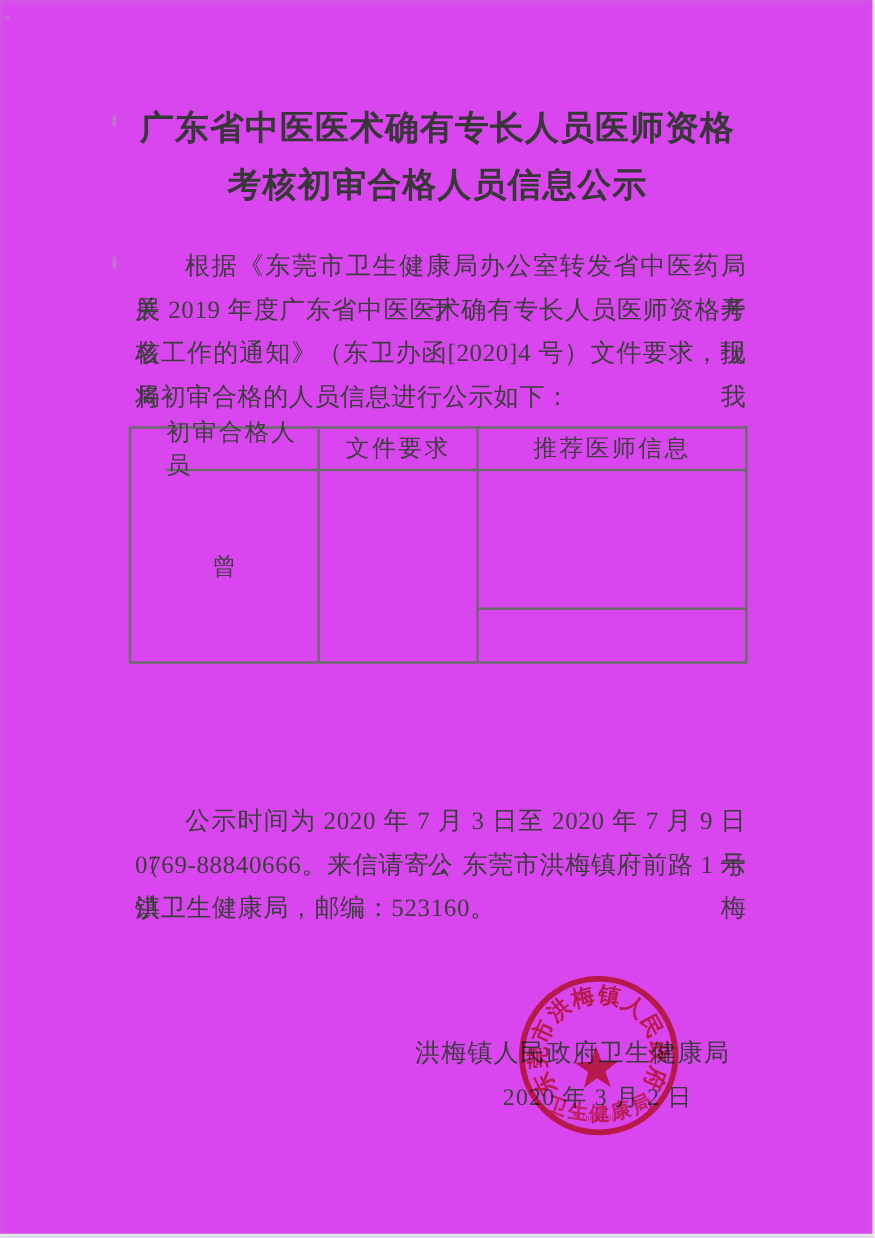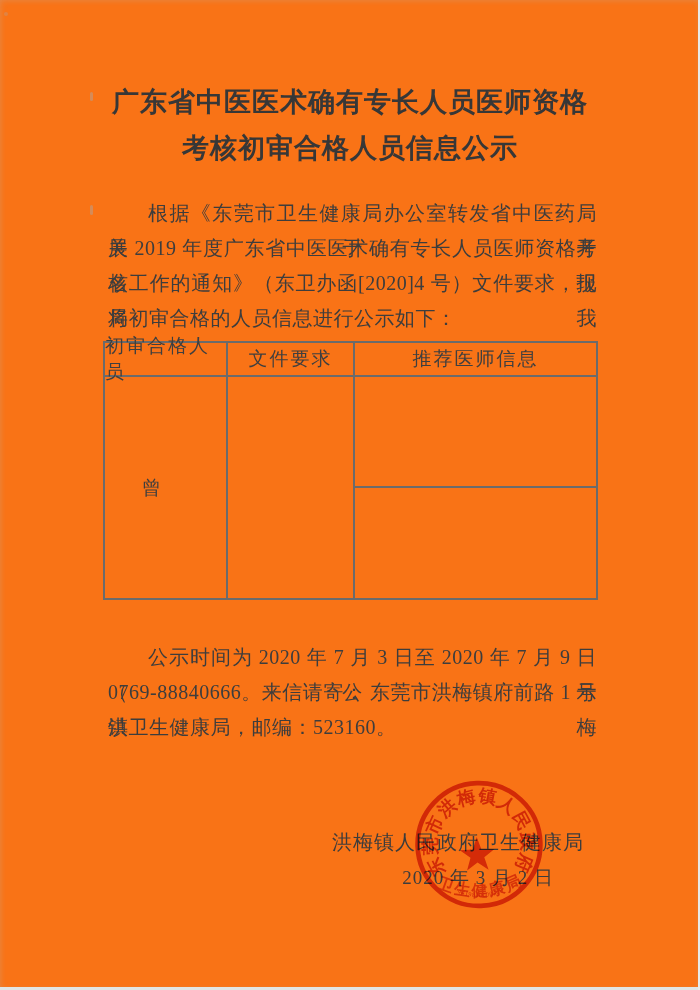--- a/index.html
+++ b/index.html
@@ -1,36 +1,36 @@
 <!DOCTYPE html>
 <html><head>
 <meta charset="utf-8">
 <style>
   html,body { margin:0; padding:0; background:#ffffff; }
   .page {
     position:relative; width:700px; height:990px;
-    background:#f97316; overflow:hidden;
+    background:#d946ef; overflow:hidden;
     font-family:"Liberation Serif","DejaVu Serif",serif;
     color:#3e3e3e;
     box-shadow: inset 0 0 6px rgba(180,185,185,.35);
   }
   .title { position:absolute; left:0; width:700px; text-align:center;
     font-size:27px; font-weight:700; color:#373737; letter-spacing:1px; }
   .title1 { top:84px; }
   .title2 { top:130px; }
   .para { position:absolute; left:108px; width:489px; font-size:20px;
     letter-spacing:.5px; color:#3d3d3d; }
   .para .line { height:35px; line-height:35px; white-space:nowrap; overflow:visible; }
   .para .line.fill { text-align:justify; text-align-last:justify; white-space:normal; height:35px; }
   .para .indent { text-indent:40px; }
   .para1 { top:196px; }
   .para2 { top:640px; }
-  .doc-table { position:absolute; left:103px; top:341px; width:495px; height:259px;
+  .doc-table { position:absolute; left:103px; top:341px; width:495px; height:190px;
     display:grid; grid-template-columns:123px 127px 1fr; grid-template-rows:34px 111px 1fr;
-    border:2px solid #6b6b6b; box-sizing:border-box; background:transparent; }
+    border:2px solid #6b6b6b; box-sizing:border-box; background:transparent;padding-left:28px; }
   .cell { box-sizing:border-box; font-size:19px; color:#3f3f3f; }
   .hcell { border-bottom:2px solid #6b6b6b; display:flex; align-items:center;
     justify-content:center; letter-spacing:2px; }
   .vline { border-right:2px solid #6b6b6b; }
   .cand-cell { grid-row:2 / 4; display:flex; align-items:center; padding-left:37px; }
   .tutor-cell { grid-row:2 / 4; }
   .rec1 { border-bottom:2px solid #6b6b6b; }
   .sig-org { position:absolute; top:829px; right:116px; font-size:20px;
     letter-spacing:1px; color:#3c3c3c; white-space:nowrap; }
   .sig-date { position:absolute; top:865px; right:146px; font-size:19px;

